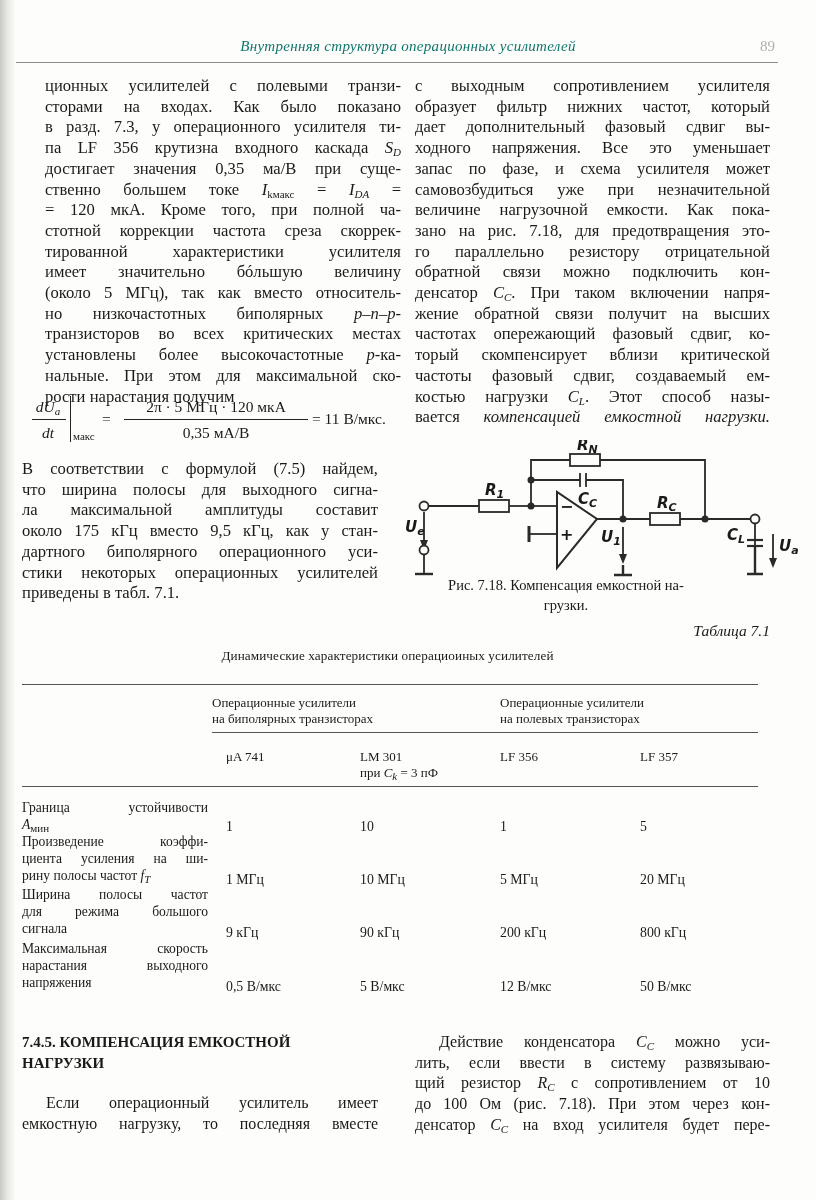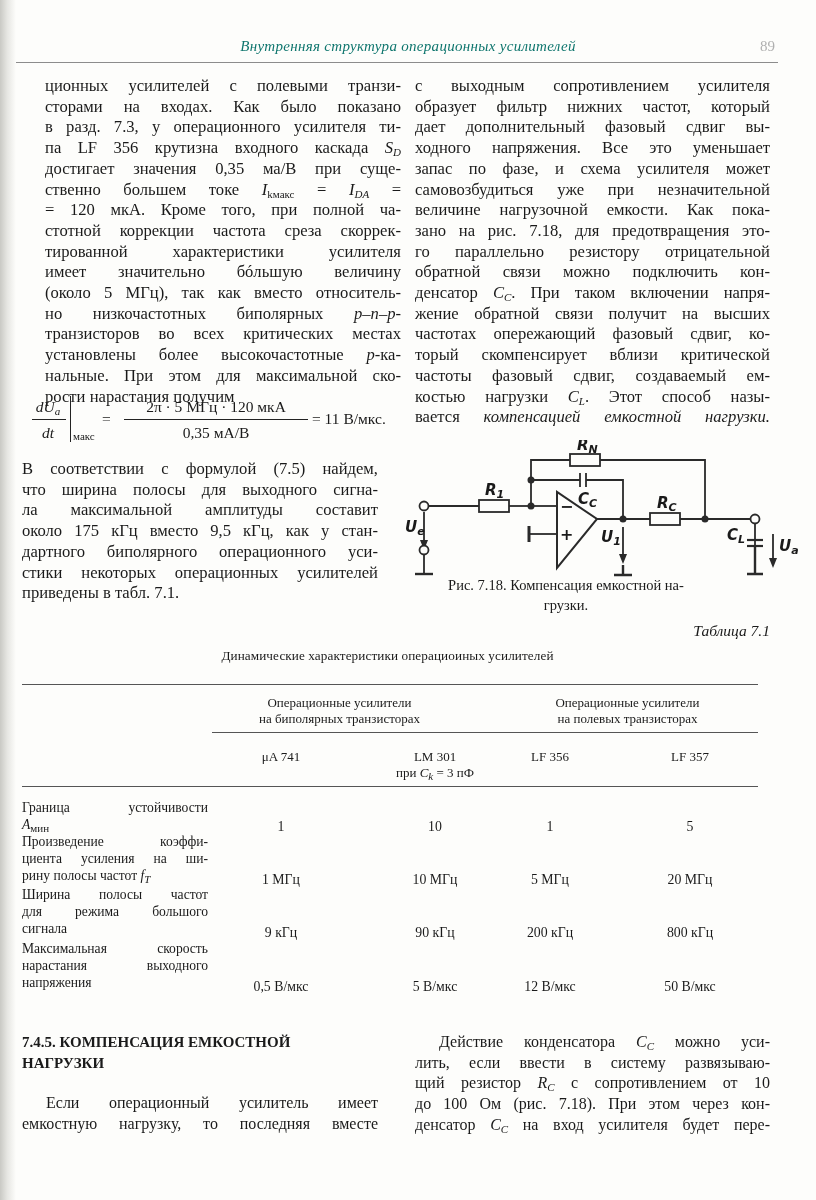--- a/index.html
+++ b/index.html
@@ -49,21 +49,21 @@
   }
   .table-label {
     position: absolute; left: 620px; top: 622px; width: 150px; text-align: right;
     font-style: italic; font-size: 15.5px;
   }
   .table-title {
     position: absolute; left: 0; width: 775px; top: 648px; text-align: center;
     font-weight: normal; font-size: 13.2px; letter-spacing: 0.1px;
   }
   .rule { position: absolute; height: 1px; background: #555; }
-  .tcell { position: absolute; font-size: 13.8px; line-height: 16px; text-align: center; }
+  .tcell { position: absolute; font-size: 13.8px; line-height: 16px; }
   .thead { font-size: 13px; line-height: 15.5px; }
   .rowlabel {
     position: absolute; left: 22px; width: 186px; font-size: 13.6px; line-height: 16.8px;
   }
   .rowlabel .ln { display: block; text-align: justify; text-align-last: justify; white-space: nowrap; }
   .rowlabel .ln.last { text-align-last: left; }
 
   .section-head {
     position: absolute; left: 22px; top: 1032px; width: 356px;
     font-weight: bold; font-size: 15px; line-height: 20.5px;

